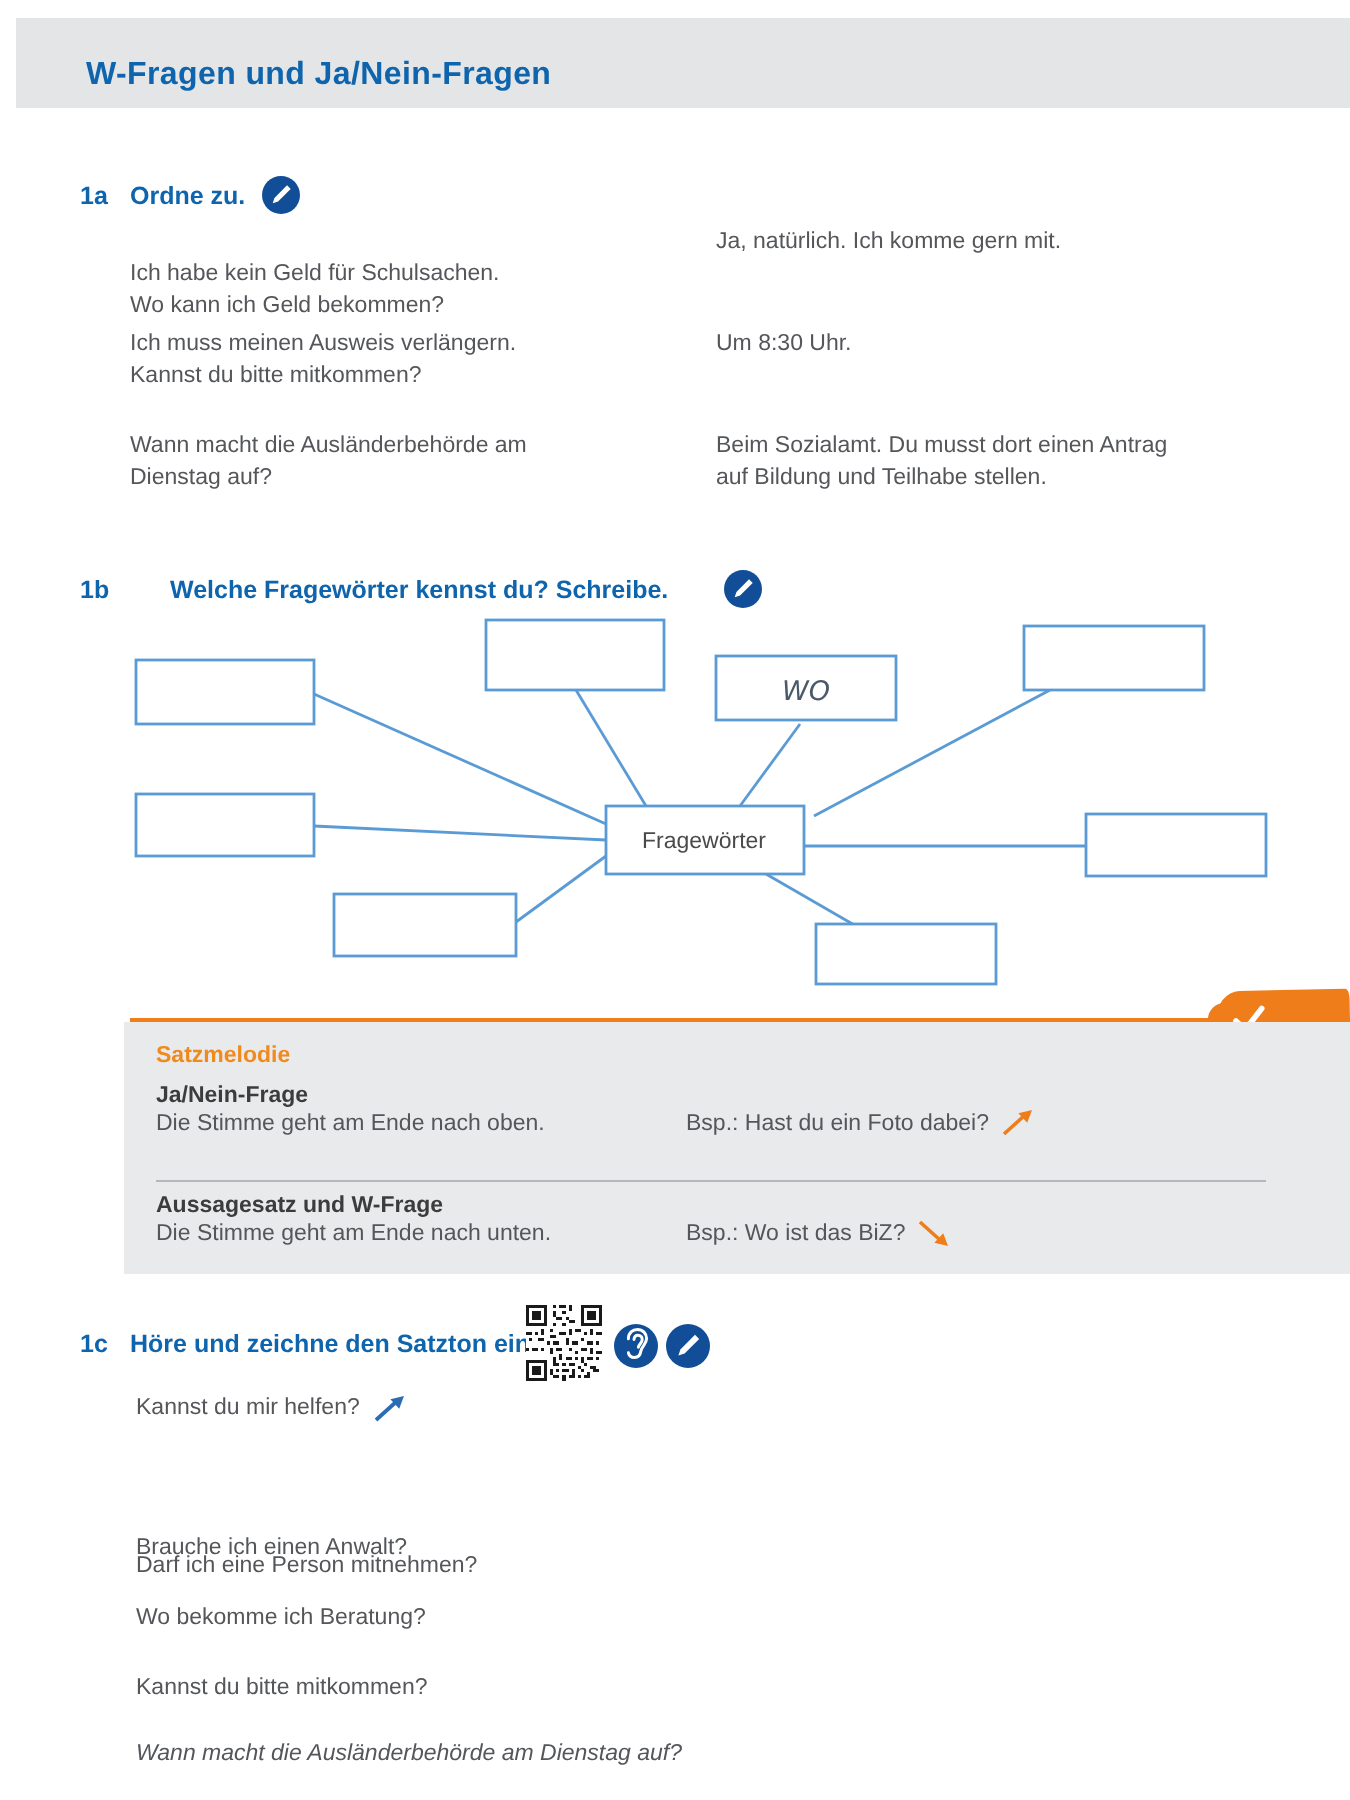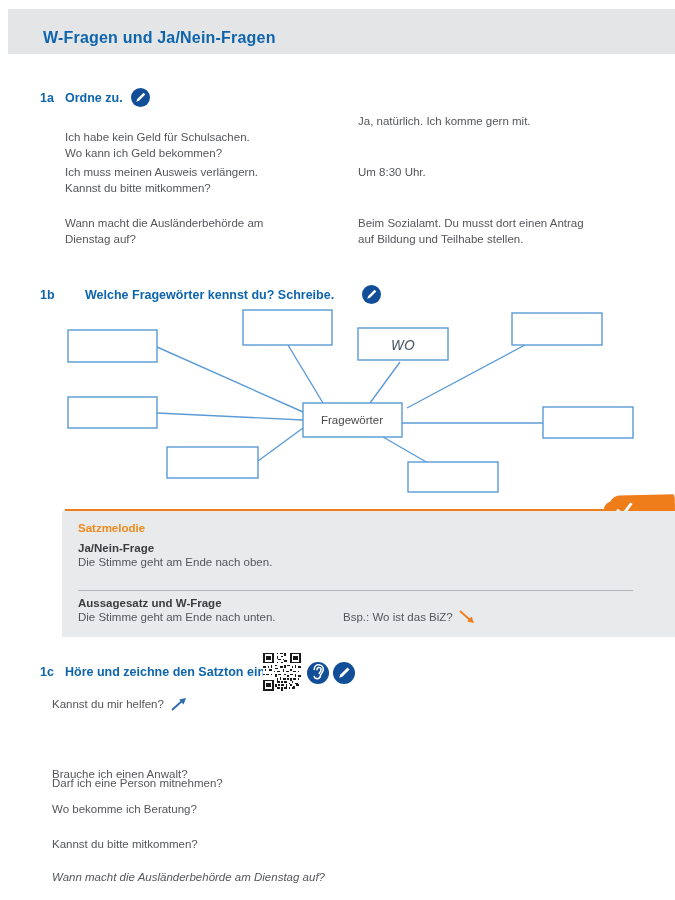--- a/index.html
+++ b/index.html
@@ -33,21 +33,21 @@
   
   .ribbon{position:absolute;left:608px;top:495px;width:67px;height:31px;background:#ef7d1a;
           border-radius:12px 2px 9px 4px / 15px 5px 13px 6px;transform:rotate(-1.2deg);}
   .ribbon:before{content:"";position:absolute;left:-4px;top:6px;width:14px;height:18px;background:#ef7d1a;
           border-radius:8px 0 6px 8px;}
   .ribbon svg{position:absolute;left:8px;top:6px;}
   
   .qr{position:absolute;left:263px;top:652px;width:38px;height:39px;}
   .audio-icons{position:absolute;left:307px;top:662px;display:flex;gap:4px;}
   .audio-icons .circle-icon{width:22px;height:22px;margin-left:0;flex:0 0 22px;}
-  .sentence{position:absolute;left:52px;font-size:11.5px;display:flex;align-items:center;gap:6px;justify-content:center;}
+  .sentence{position:absolute;left:68px;font-size:11.5px;display:flex;align-items:center;gap:6px;justify-content:center;}
   .arrow-svg{display:block;}
 </style>
 </head>
 <body>
 
 <div class="page">
 
   <div class="titlebar">
     <span>W-Fragen und Ja/Nein-Fragen</span>
   </div>
@@ -130,20 +130,27 @@
     <svg width="20" height="18" viewBox="0 0 20 18">
       <polyline points="2,9 6.5,13.5 15,3" fill="none" stroke="#fff" stroke-width="2.8" stroke-linecap="round" stroke-linejoin="round"></polyline>
     </svg>
   </div>
 
   <div class="infobox">
     <div class="ib-title">Satzmelodie</div>
 
     <div class="ib-head" style="top:31px;">Ja/Nein-Frage</div>
     <div class="ib-desc" style="top:45px;">Die Stimme geht am Ende nach oben.</div>
+    <div class="ib-ex" style="top:43px;">
+      <span>Bsp.: Hast du ein Foto dabei?</span>
+      <svg class="arrow-svg" width="18" height="15" viewBox="0 0 18 15">
+        <line x1="2" y1="13" x2="12" y2="4" stroke="#ef7d1a" stroke-width="1.8"></line>
+        <path d="M16 1 L9.2 2.6 L13.6 7.4 Z" fill="#ef7d1a"></path>
+      </svg>
+    </div>
 
     <div class="ib-divider"></div>
 
     <div class="ib-head" style="top:86px;">Aussagesatz und W-Frage</div>
     <div class="ib-desc" style="top:100px;">Die Stimme geht am Ende nach unten.</div>
     <div class="ib-ex" style="top:98px;">
       <span>Bsp.: Wo ist das BiZ?</span>
       <svg class="arrow-svg" width="18" height="15" viewBox="0 0 18 15">
         <line x1="2" y1="2" x2="12" y2="11" stroke="#ef7d1a" stroke-width="1.8"></line>
         <path d="M16 14 L9.2 12.4 L13.6 7.6 Z" fill="#ef7d1a"></path>

